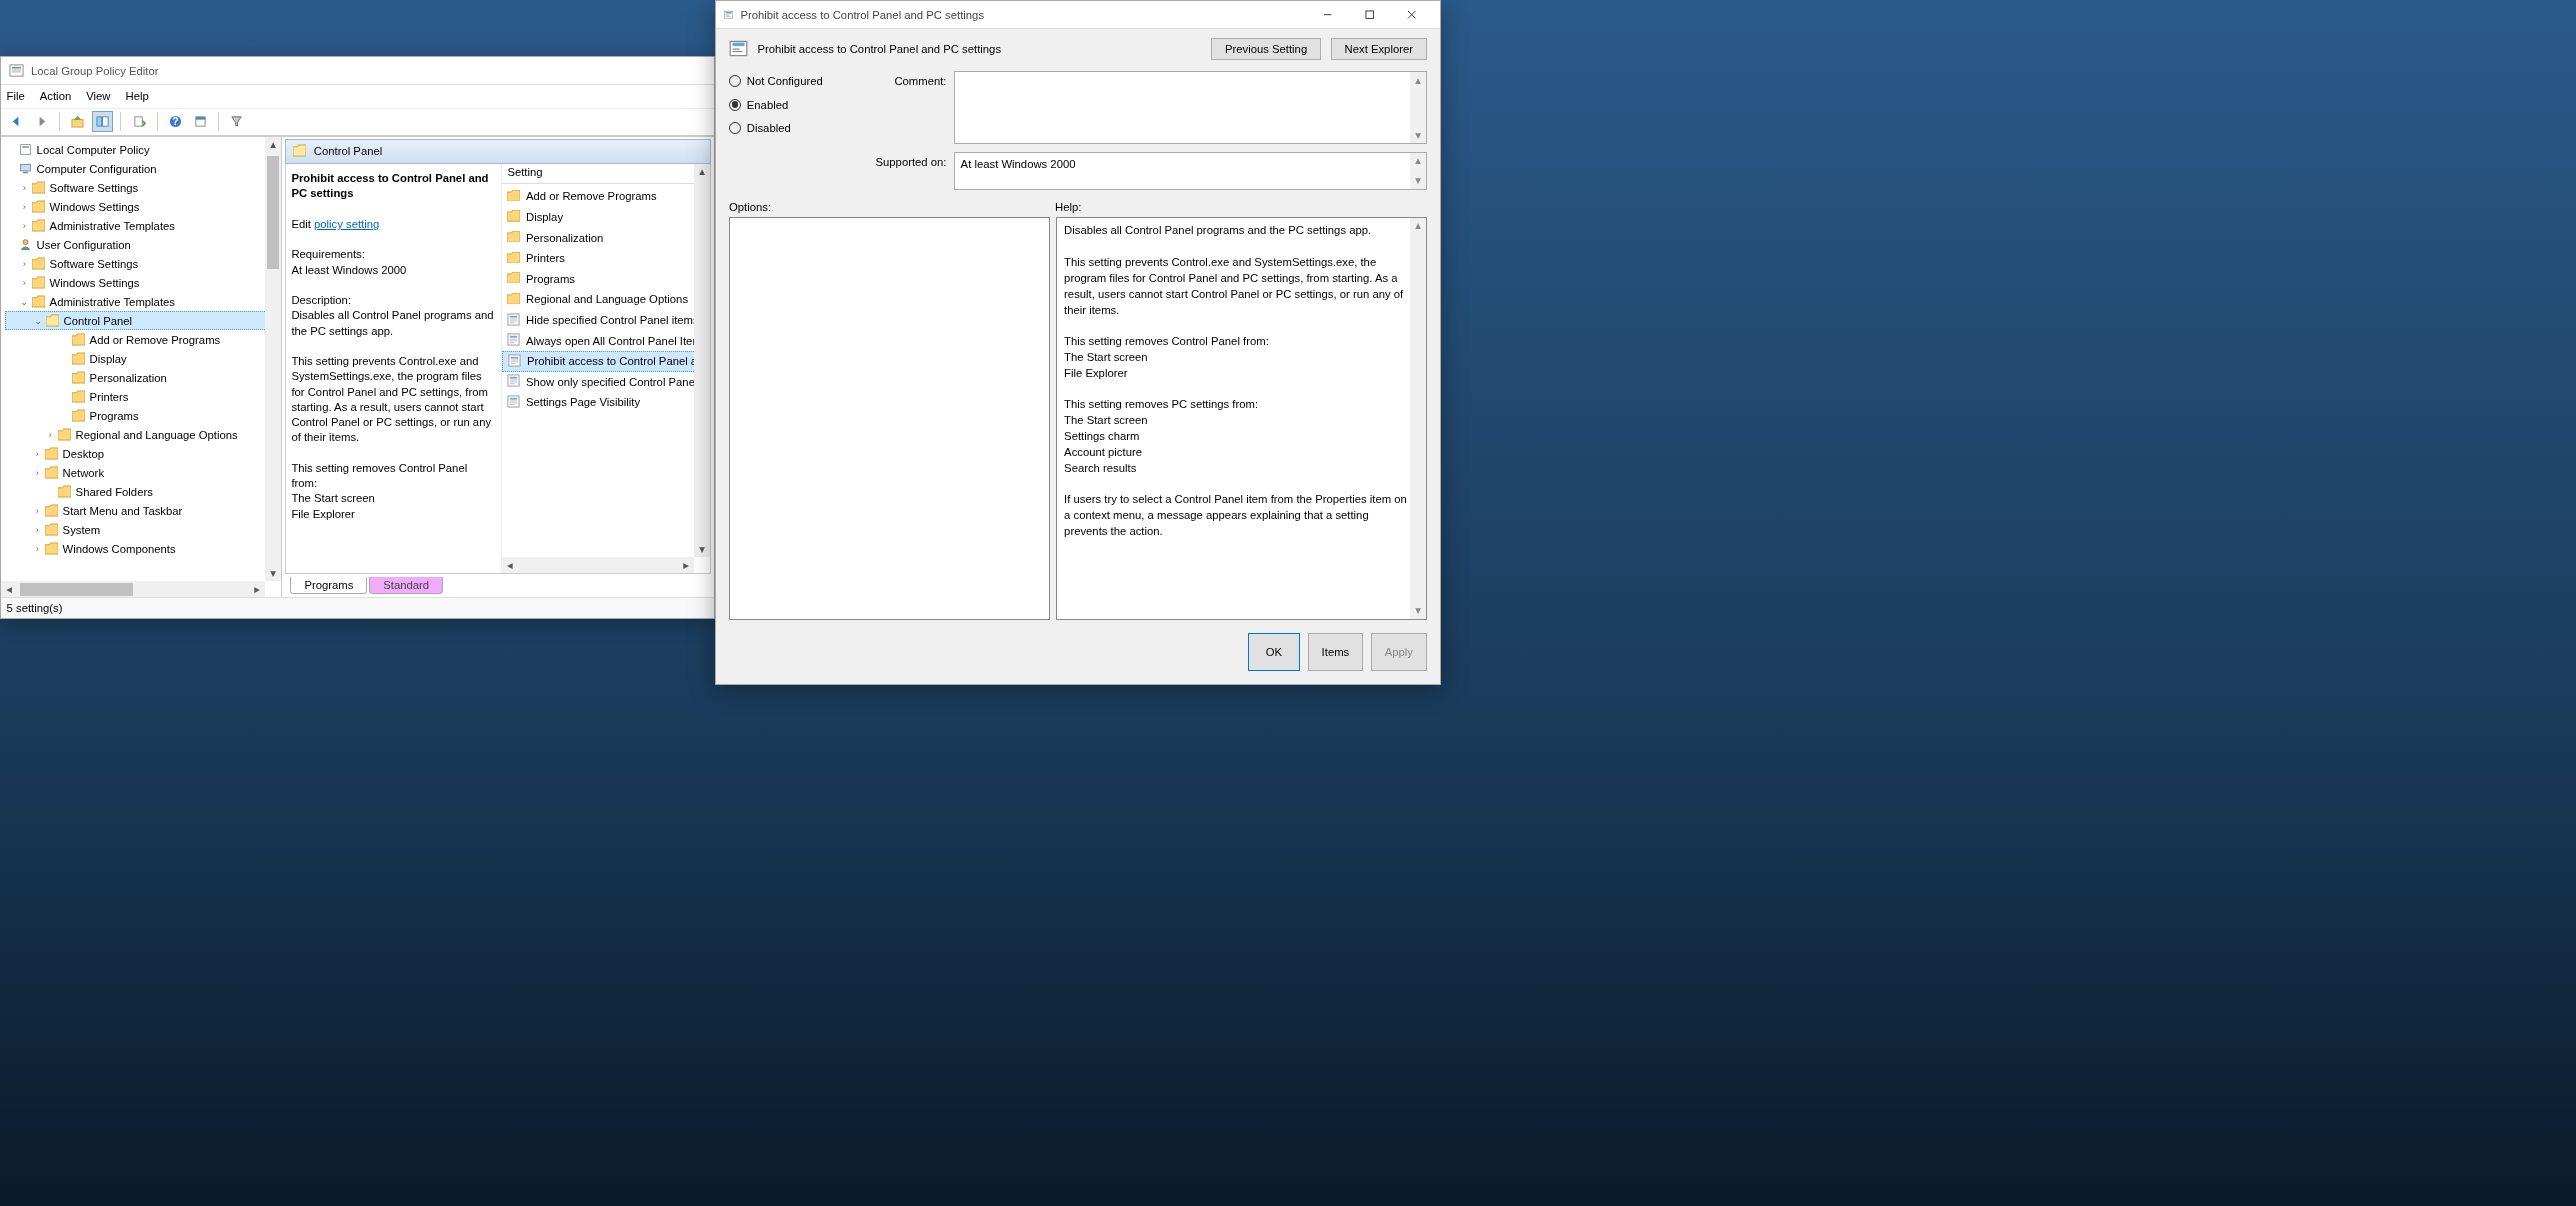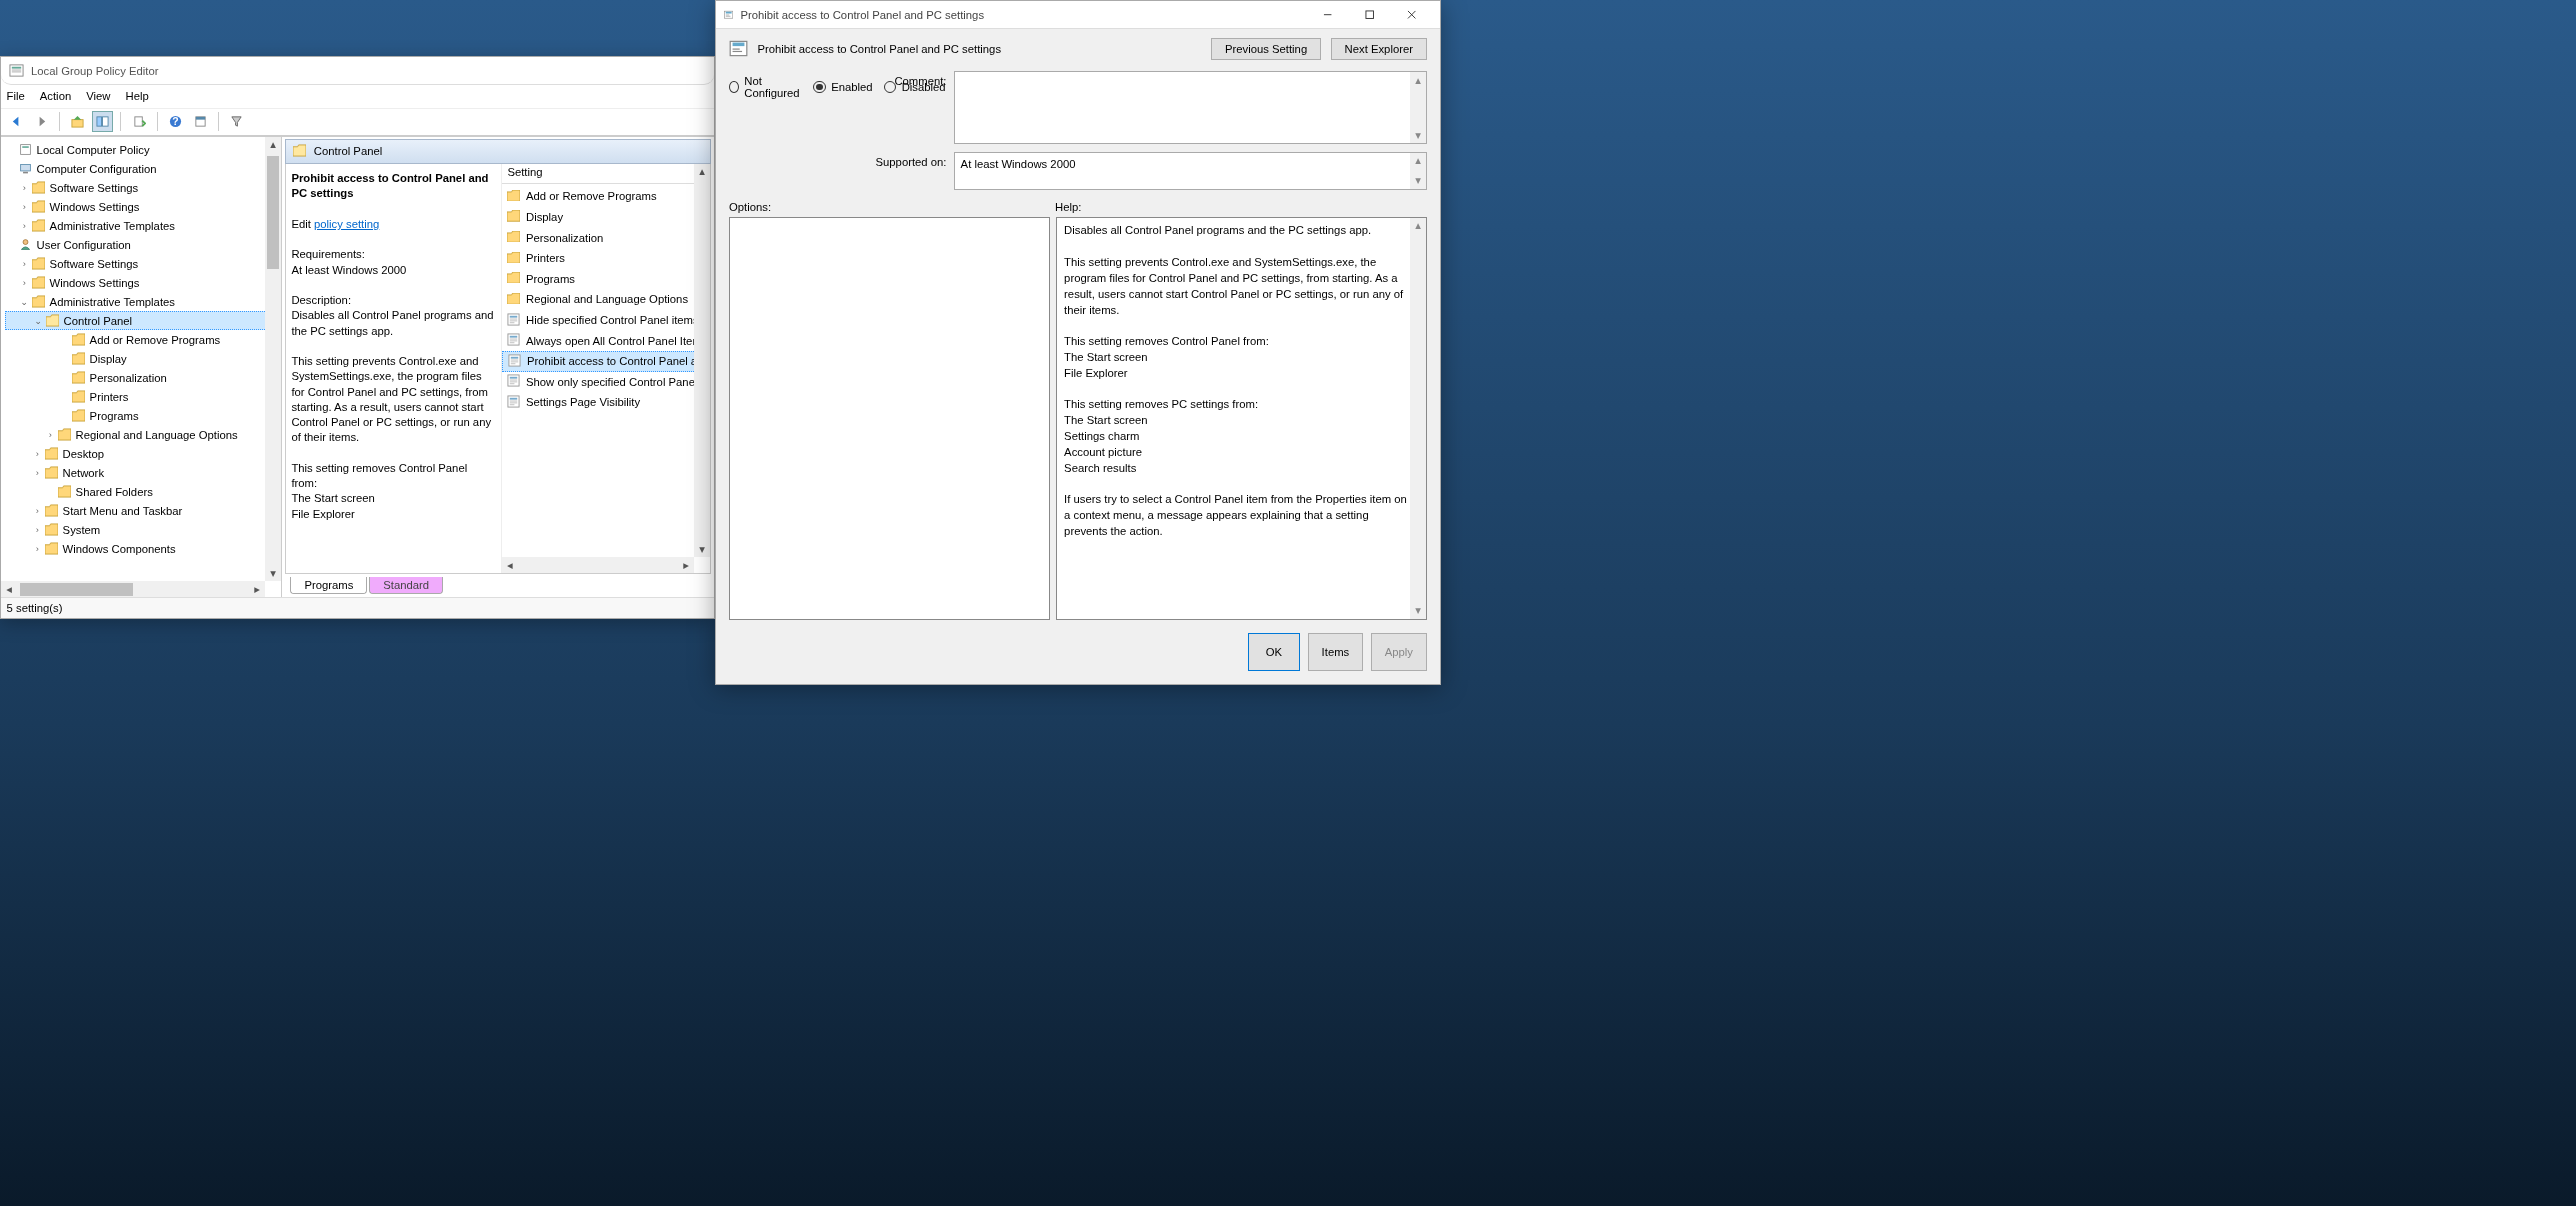--- a/index.html
+++ b/index.html
@@ -1,20 +1,20 @@
 <!DOCTYPE html>
 <html><head>
 <meta charset="utf-8">
 <style>
 * { box-sizing: border-box; margin: 0; padding: 0; font-family: "Segoe UI", Tahoma, sans-serif; font-size: 11.3px; }
 body { background: linear-gradient(180deg, #2a5a8a 0%, #1a3a5a 60%, #0a1a2a 100%); width: 2576px; height: 1206px; position: relative; overflow: hidden; }
 
 
 .gpedit-window { position: absolute; left: 0; top: 56px; width: 715px; height: 563px; background: #fff; border: 0.9px solid #aaa; display: flex; flex-direction: column; box-shadow: 0 3.8px 19px rgba(0,0,0,.3); }
-.gpedit-titlebar { height: 28px; display: flex; align-items: center; padding: 0 7.5px; border-bottom: 0.9px solid #ddd; color: #555; border-radius: 10px; }
+.gpedit-titlebar { height: 28px; display: flex; align-items: center; padding: 0 7.5px; border-bottom: 0.9px solid #ddd; color: #555; }
 .gpedit-titlebar .icon { width: 15px; height: 15px; margin-right: 7.5px; display:inline-flex; align-items:center; justify-content:center;}
 .gpedit-menu { height: 22.5px; display: flex; align-items: center; padding: 0 5.6px; gap: 15px; }
 .gpedit-menu span { cursor: default; }
 .gpedit-toolbar { height: 28px; display: flex; align-items: center; padding: 0 5.6px; gap: 3.8px; border-top: 0.9px solid #eee; border-bottom: 0.9px solid #ccc; }
 .tb-btn { width: 20.6px; height: 20.6px; display: inline-flex; align-items: center; justify-content: center; border: 0.9px solid transparent; }
 .tb-btn.sel { border: 0.9px solid #7aa; background: #cde; }
 .tb-sep { width: 0.9px; height: 19px; background: #ccc; margin: 0 3.8px; }
 .gpedit-body { flex: 1; display: flex; overflow: hidden; border-top: 0.9px solid #ccc;}
 .tree-pane { width: 281px; border-right: 0.9px solid #ccc; overflow: auto; position: relative; padding: 3.8px 0 3.8px 3.8px; }
 .tree-pane .scroll-v { position: absolute; right: 0; top: 0; bottom: 16px; width: 16px; background: #f0f0f0; }
@@ -62,21 +62,21 @@
 .dlg-titlebar { height: 28px; display: flex; align-items: center; padding: 0 7.5px; background: #fff; border-bottom: 0.9px solid #ddd; color: #444;}
 .dlg-titlebar .spacer { flex: 1; }
 .win-btn { width: 42px; height: 27px; display: inline-flex; align-items: center; justify-content: center; color: #444; cursor: default;}
 .dlg-titlebar svg { width: 9.4px; height: 9.4px; }
 .dlg-top { display: flex; align-items: center; padding: 9.4px 13px; gap: 9.4px;}
 .dlg-top .spacer { flex: 1; }
 .dlg-btn { background: #e1e1e1; border: 0.9px solid #adadad; padding: 3.8px 13px; cursor: default; }
 .dlg-btn.primary { border: 1.9px solid #0078d7; padding: 12px 17px; }
 .dlg-btn.disabled { color: #888; }
 .dlg-row { display: flex; padding: 1.9px 13px; align-items: flex-start; }
-.radio-col { width: 131px; display: flex; gap: 11.3px; padding-top: 3.8px;}
+.radio-col { width: 131px; display: flex; flex-direction: column; gap: 11.3px; padding-top: 3.8px;}
 .radio-item { display: flex; align-items: center; gap: 5.6px; cursor: default;}
 .radio-item .r { width: 12.2px; height: 12.2px; border: 0.9px solid #333; border-radius: 50%; display: inline-flex; align-items: center; justify-content: center;}
 .radio-item .r.checked::after { content: ""; width: 6.6px; height: 6.6px; background: #333; border-radius: 50%; }
 .label-col { width: 94px; text-align: right; padding-right: 7.5px; padding-top: 3.8px;}
 .field-box { flex: 1; border: 0.9px solid #aaa; background: #fff; min-height: 56px; padding: 3.8px 5.6px; position: relative; font-size: 11.3px; line-height: 1.35;}
 .field-box .sb { position:absolute; right:0; top:0; bottom:0; width:16px; background:#f0f0f0;}
 .field-box .sb .au{position:absolute;top:0;left:0;right:0;height:16px;display:flex;align-items:center;justify-content:center;color:#888;}
 .field-box .sb .ad{position:absolute;bottom:0;left:0;right:0;height:16px;display:flex;align-items:center;justify-content:center;color:#888;}
 .section-labels { display:flex; padding: 9.4px 13px 3.8px 13px;}
 .section-labels .left { flex: 0 0 326px; }

